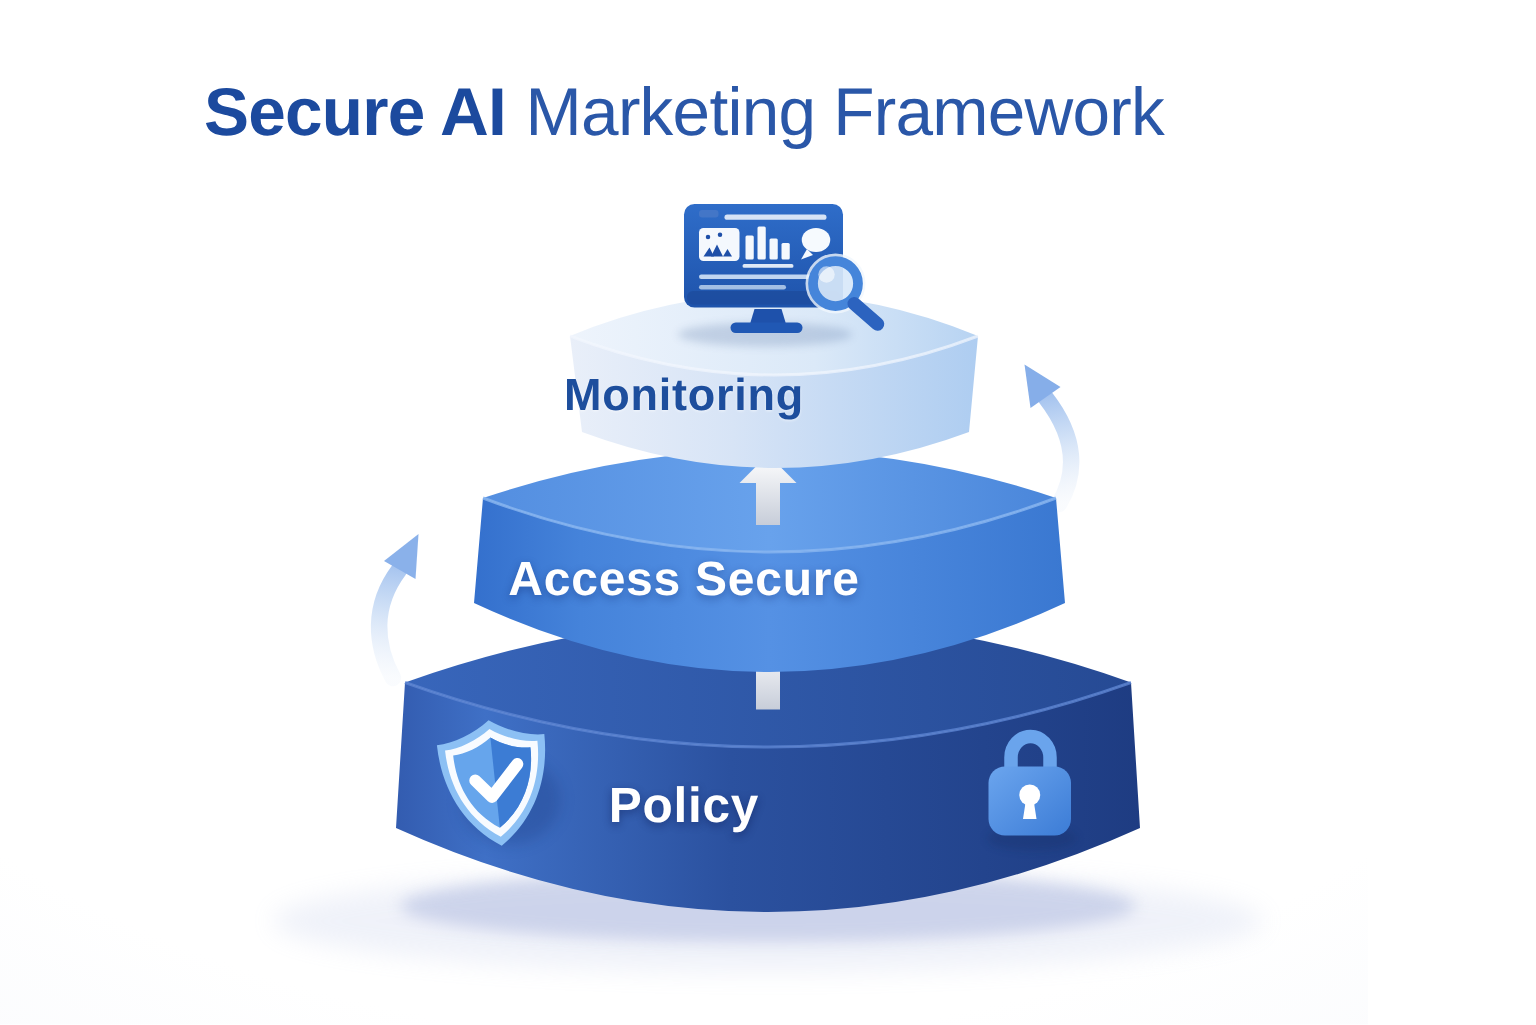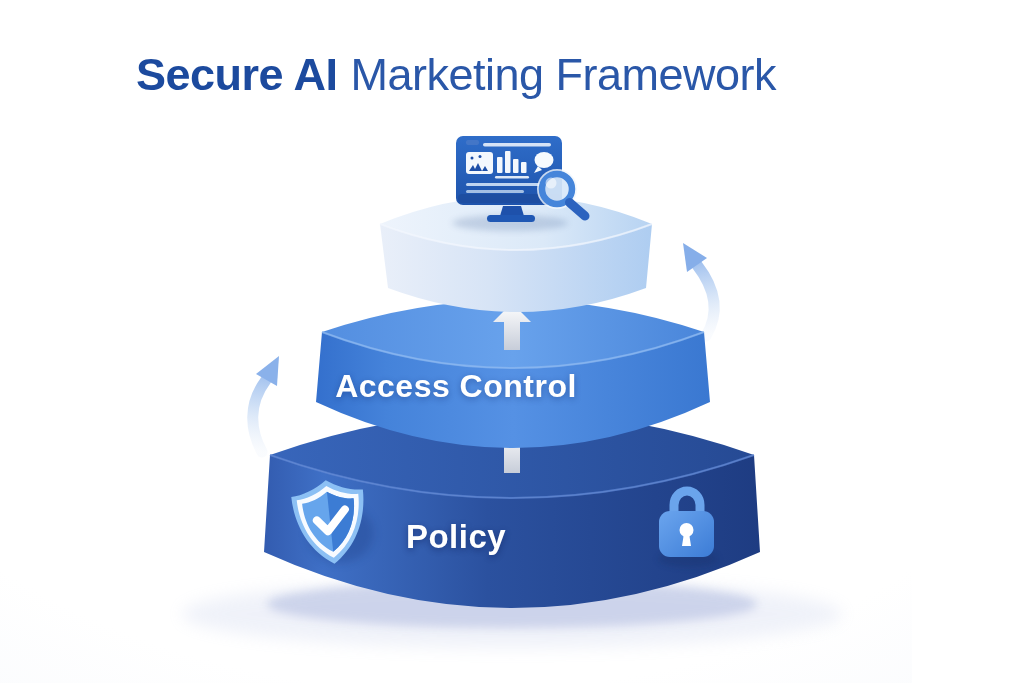--- a/index.html
+++ b/index.html
@@ -205,16 +205,17 @@
       <rect x="659" y="511" width="55" height="46" rx="11" fill="url(#gLock)"></rect>
       <circle cx="686.5" cy="530" r="7" fill="#ffffff"></circle>
       <path d="M684,533 h5 l2,13 h-9 Z" fill="#ffffff"></path>
     </g>
   </svg>
 
   <div class="page-title">
     <span class="title-primary">Secure AI</span><span class="title-secondary">Marketing Framework</span>
   </div>
 
-  <div class="tier-label label-access">Access Control</div>
+  <div class="tier-label label-monitoring">Monitoring</div>
+  <div class="tier-label label-access">Access Secure</div>
   <div class="tier-label label-policy">Policy</div>
 
 </div>
 
 </body></html>

